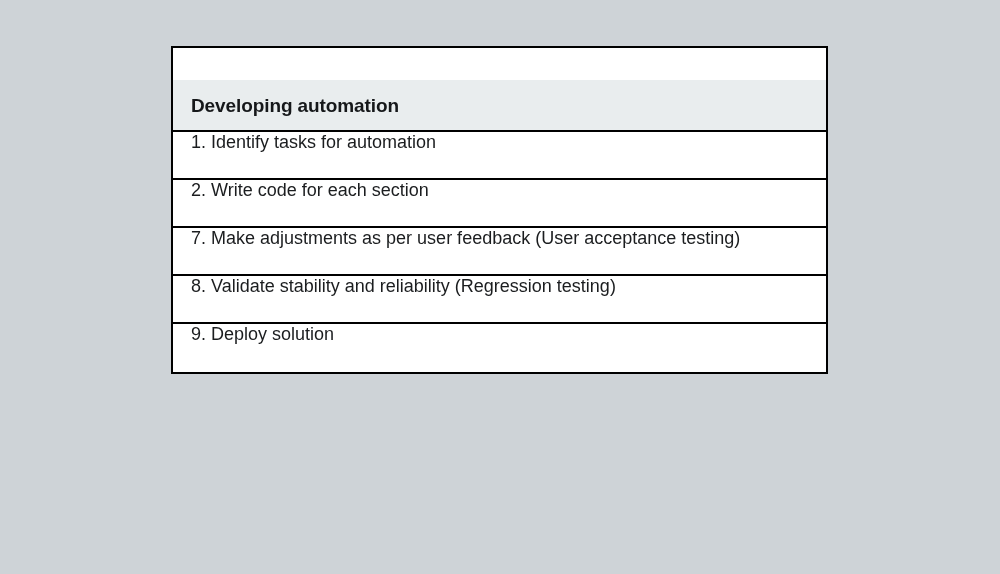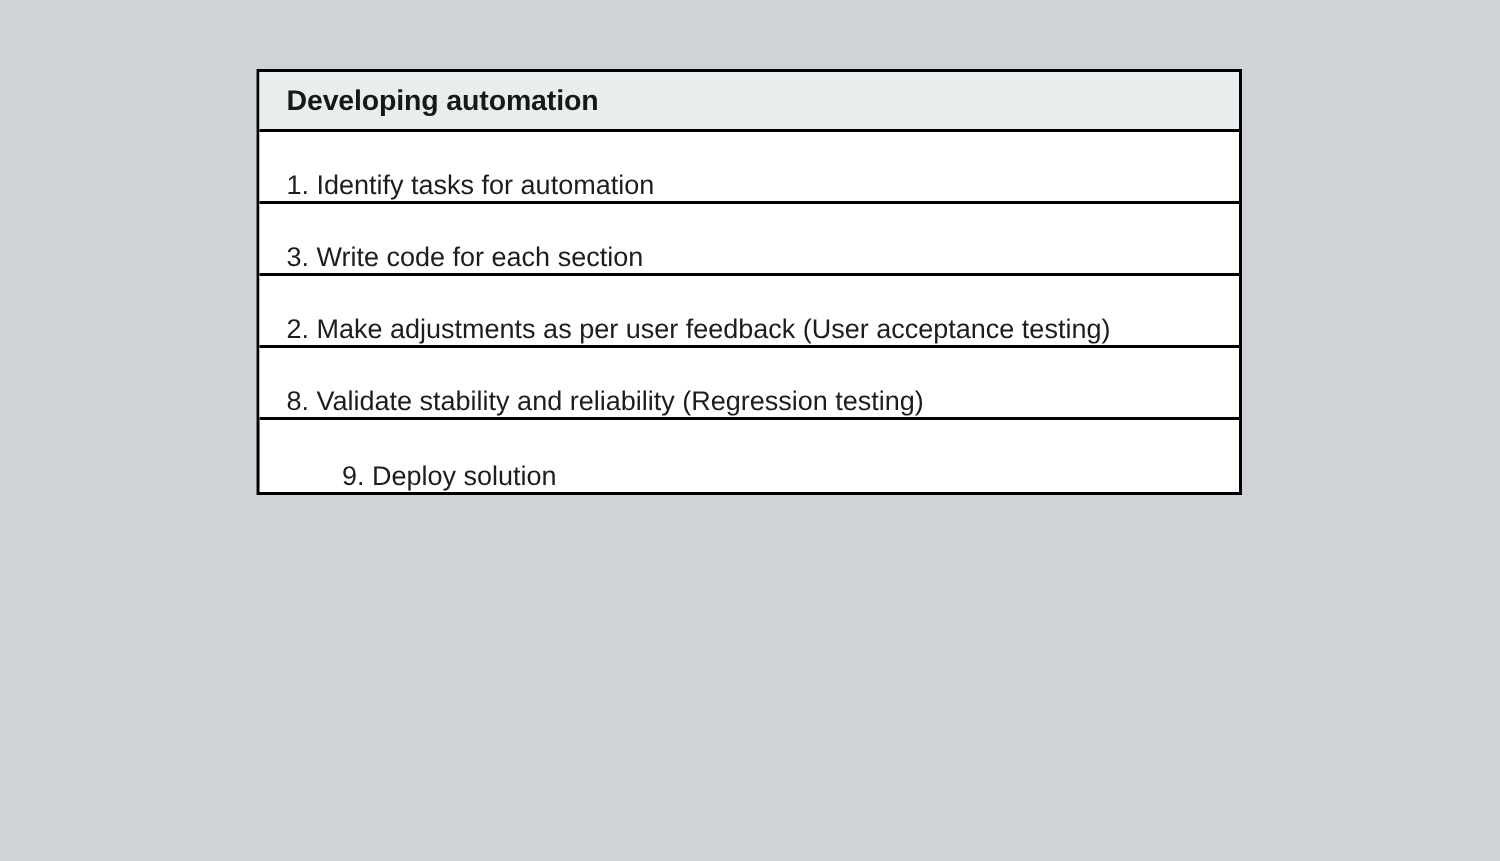--- a/index.html
+++ b/index.html
@@ -22,47 +22,47 @@
   .table-wrap {
     position: absolute;
     left: 171px;
     top: 46px;
     width: 657px;
     background: #ffffff;
     border: 2px solid #000000;
     box-sizing: border-box;
   }
   .table-header {
-    height: 40px;
+    height: 52px;
     background: #e9edee;
     border-bottom: 2px solid #000000;
     display: flex;
     align-items: center;
     box-sizing: border-box;
     padding: 0 18px;
+    margin-top: 32px;
   }
   .table-header .title {
     font-size: 19px;
     font-weight: bold;
     color: #16181a;
     letter-spacing: -0.1px;
     line-height: 1;
   }
   .row {
     height: 48px;
     display: flex;
-    align-items: flex-end;
+    align-items: flex-start;
     box-sizing: border-box;
     padding: 0 18px;
     border-bottom: 2px solid #000000;
     background: #ffffff;
   }
   .row:last-child {
     border-bottom: none;
-    margin-left: 37px;
   }
   .row .row-text {
     font-size: 18px;
     font-weight: normal;
     color: #1b1d1f;
     line-height: 1.15;
     white-space: nowrap;
   }
 </style>
 </head>
@@ -73,24 +73,24 @@
   <div class="table-wrap">
 
     <div class="table-header">
       <span class="title">Developing automation</span>
     </div>
 
     <div class="row">
       <span class="row-text">1. Identify tasks for automation</span>
     </div>
     <div class="row">
-      <span class="row-text">3. Write code for each section</span>
+      <span class="row-text">2. Write code for each section</span>
     </div>
     <div class="row">
-      <span class="row-text">2. Make adjustments as per user feedback (User acceptance testing)</span>
+      <span class="row-text">7. Make adjustments as per user feedback (User acceptance testing)</span>
     </div>
     <div class="row">
       <span class="row-text">8. Validate stability and reliability (Regression testing)</span>
     </div>
     <div class="row">
       <span class="row-text">9. Deploy solution</span>
     </div>
 
   </div>
 

